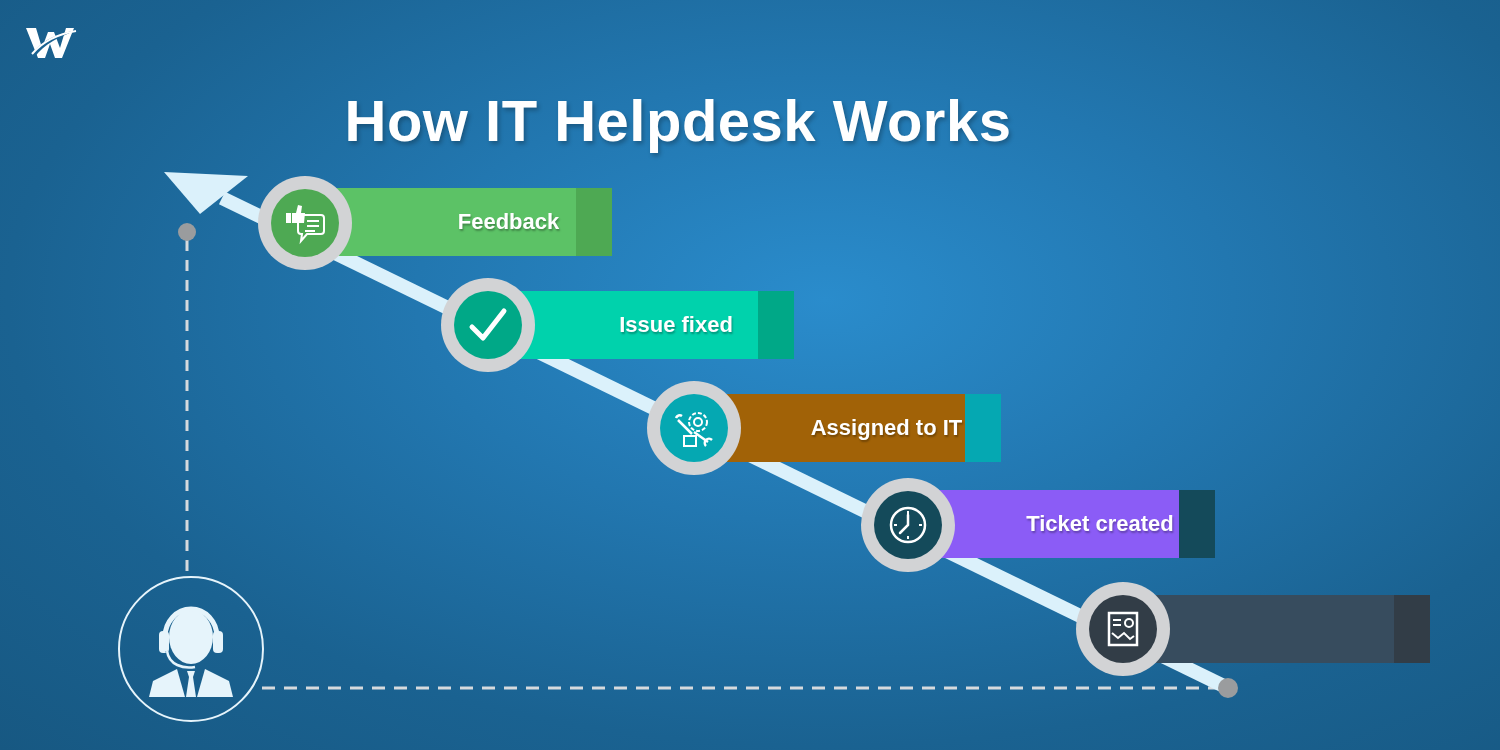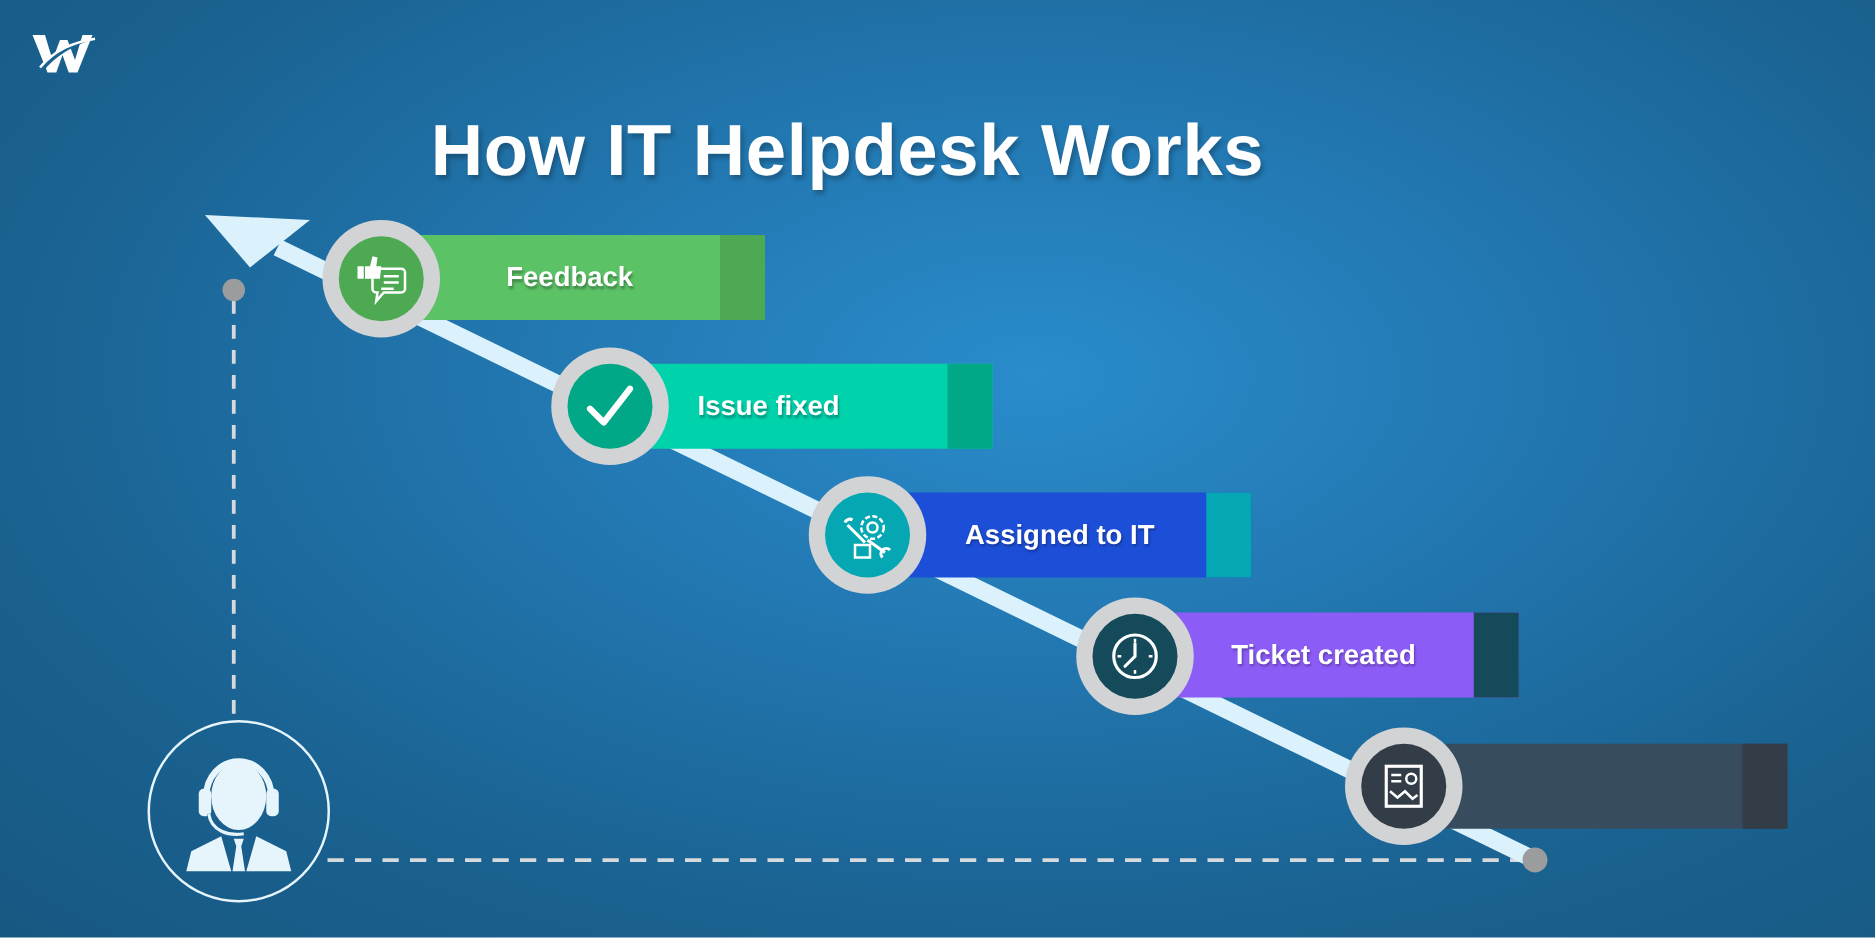--- a/index.html
+++ b/index.html
@@ -4,21 +4,21 @@
 <style>
   html,body{margin:0;padding:0;}
   body{width:1500px;height:750px;overflow:hidden;position:relative;
     font-family:"Liberation Sans",sans-serif;
     background:radial-gradient(ellipse at 55% 40%, #2a8ccc 0%, #2277b0 35%, #1a6291 70%, #175882 100%);}
   .logo{position:absolute;left:22px;top:22px;width:56px;height:40px;}
   .title{position:absolute;left:0;top:48px;width:1356px;text-align:center;color:#fff;
     font-size:58px;font-weight:bold;text-shadow:2px 3px 4px rgba(0,0,0,.25);letter-spacing:0.5px;}
   svg.lines{position:absolute;left:0;top:0;}
   .step{position:absolute;height:68px;}
-  .bar{position:absolute;top:0;height:68px;display:flex;align-items:center;}
+  .bar{position:absolute;top:0;height:68px;display:flex;align-items:center;justify-content:center;}
   .bar .label{color:#fff;font-size:22px;font-weight:bold;text-shadow:1px 2px 2px rgba(0,0,0,.3);}
   .bar .tab{position:absolute;right:0;top:0;width:36px;height:68px;}
   .ring{position:absolute;width:94px;height:94px;border-radius:50%;background:#d2d3d5;
     display:flex;align-items:center;justify-content:center;}
   .ring .inner{width:68px;height:68px;border-radius:50%;display:flex;align-items:center;justify-content:center;}
   .agent{position:absolute;left:118px;top:576px;width:142px;height:142px;border-radius:50%;border:2px solid #e6f4fb;
     display:flex;align-items:center;justify-content:center;}
 </style>
 </head>
 <body>
@@ -67,21 +67,21 @@
   <div class="ring" style="left:441px;top:278px;">
     <div class="inner" style="background:#00a887;">
       <svg width="44" height="44" viewBox="0 0 44 44">
         <path d="M6 24 L17 35 L38 8" fill="none" stroke="#fff" stroke-width="5" stroke-linecap="round" stroke-linejoin="round"></path>
       </svg>
     </div>
   </div>
 </div>
 
 <div class="step">
-  <div class="bar" style="left:690px;top:394px;width:311px;background:#1d4ed8;">
+  <div class="bar" style="left:690px;top:394px;width:311px;background:#a16207;">
     <span class="label" style="margin-left:82px;">Assigned to IT</span>
     <div class="tab" style="background:#05a8b2;"></div>
   </div>
   <div class="ring" style="left:647px;top:381px;">
     <div class="inner" style="background:#05a8b2;">
       <svg width="44" height="44" viewBox="0 0 44 44">
         <circle cx="26" cy="16" r="9" fill="none" stroke="#fff" stroke-width="2" stroke-dasharray="4,2"></circle>
         <circle cx="26" cy="16" r="4" fill="none" stroke="#fff" stroke-width="2"></circle>
         <path d="M6 14 L20 28 M4 12 A4 4 0 0 1 10 10" fill="none" stroke="#fff" stroke-width="2.5"></path>
         <path d="M22 26 L36 36 M34 40 A4 4 0 0 1 40 34" fill="none" stroke="#fff" stroke-width="2.5"></path>

